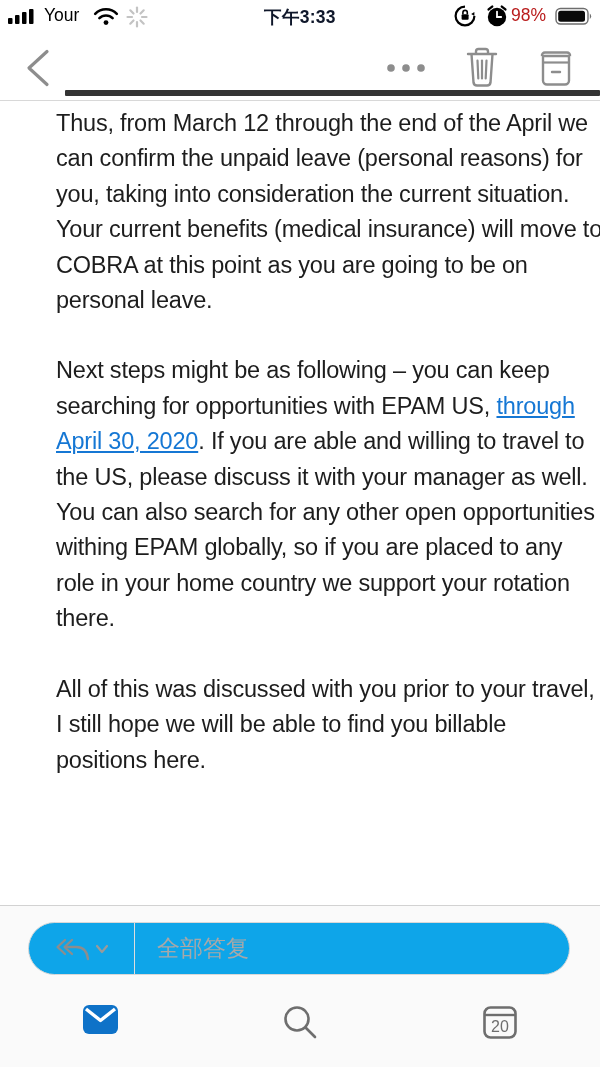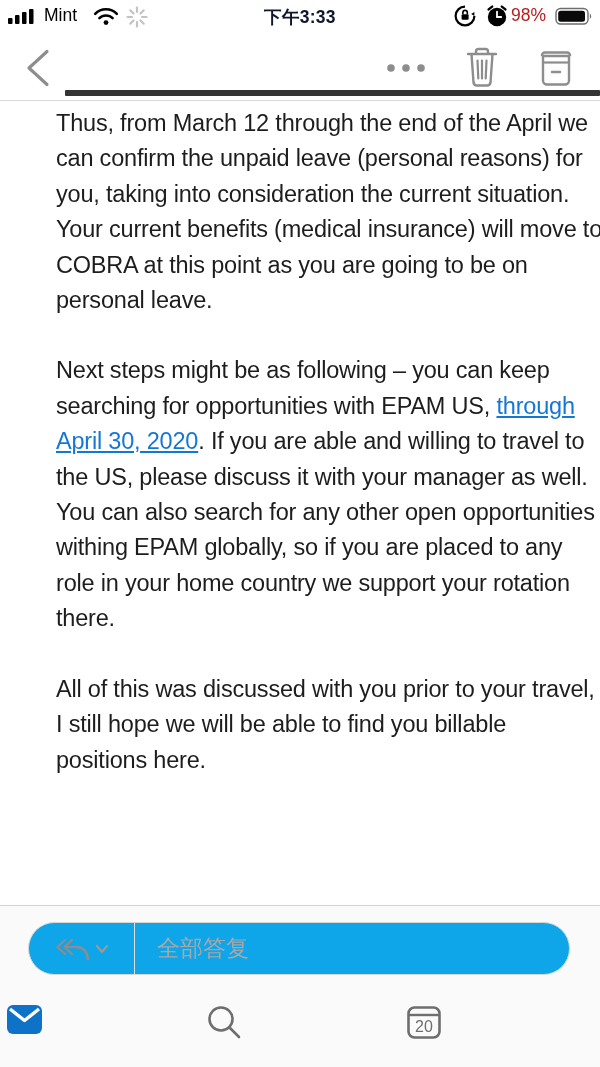--- a/index.html
+++ b/index.html
@@ -40,35 +40,35 @@
     border:1.5px solid #d8d8d8;border-radius:28px;background:#0ea5e9;
     display:flex;align-items:center;box-sizing:border-box;overflow:hidden;
   }
   .reply-mode{display:flex;align-items:center;justify-content:center;gap:6px;width:106px;height:100%;
     border-right:1.5px solid #dedede;box-sizing:border-box;cursor:pointer;background:none;padding:0;border-top:none;border-left:none;border-bottom:none;}
   .reply-input{flex:1;border:none;outline:none;background:transparent;height:100%;
     padding:0 10px 0 22px;font-size:23px;color:#333;font-family:inherit;}
   .reply-input::placeholder{color:#a8a8a8;opacity:1;}
   
   .tabbar{position:absolute;top:992px;left:0;width:600px;height:75px;display:flex;}
-  .tab{flex:1;display:flex;align-items:flex-start;padding-top:12px;cursor:pointer;background:none;border:none;}
+  .tab{flex:1;display:flex;align-items:flex-start;justify-content:center;padding-top:12px;cursor:pointer;background:none;border:none;}
 </style>
 </head>
 <body>
 
 <div class="screen">
 
   <div class="statusbar">
     <svg class="sb-icon" style="left:8px;top:8px;" width="30" height="18" viewBox="0 0 30 18">
       <rect x="0" y="10" width="4.5" height="6" rx="1" fill="#000"></rect>
       <rect x="7" y="7" width="4.5" height="9" rx="1" fill="#000"></rect>
       <rect x="14" y="4" width="4.5" height="12" rx="1" fill="#000"></rect>
       <rect x="21" y="1" width="4.5" height="15" rx="1" fill="#000"></rect>
     </svg>
-    <span class="carrier">Mint</span>
+    <span class="carrier">Your</span>
     <svg class="sb-icon" style="left:93px;top:7px;" width="26" height="19" viewBox="0 0 26 19">
       <path d="M2.2,6.8 a15,15 0 0 1 21.6,0" fill="none" stroke="#000" stroke-width="2.6" stroke-linecap="round"></path>
       <path d="M6.4,11.2 a9.3,9.3 0 0 1 13.2,0" fill="none" stroke="#000" stroke-width="2.6" stroke-linecap="round"></path>
       <circle cx="13" cy="15.6" r="2.4" fill="#000"></circle>
     </svg>
     <svg class="sb-icon" style="left:126px;top:6px;" width="22" height="22" viewBox="0 0 22 22">
       <g stroke="#c3c3c3" stroke-width="2.2" stroke-linecap="round">
         <line x1="11" y1="1.5" x2="11" y2="6"></line>
           <line x1="11" y1="16" x2="11" y2="20.5"></line>
         <line x1="1.5" y1="11" x2="6" y2="11"></line>

